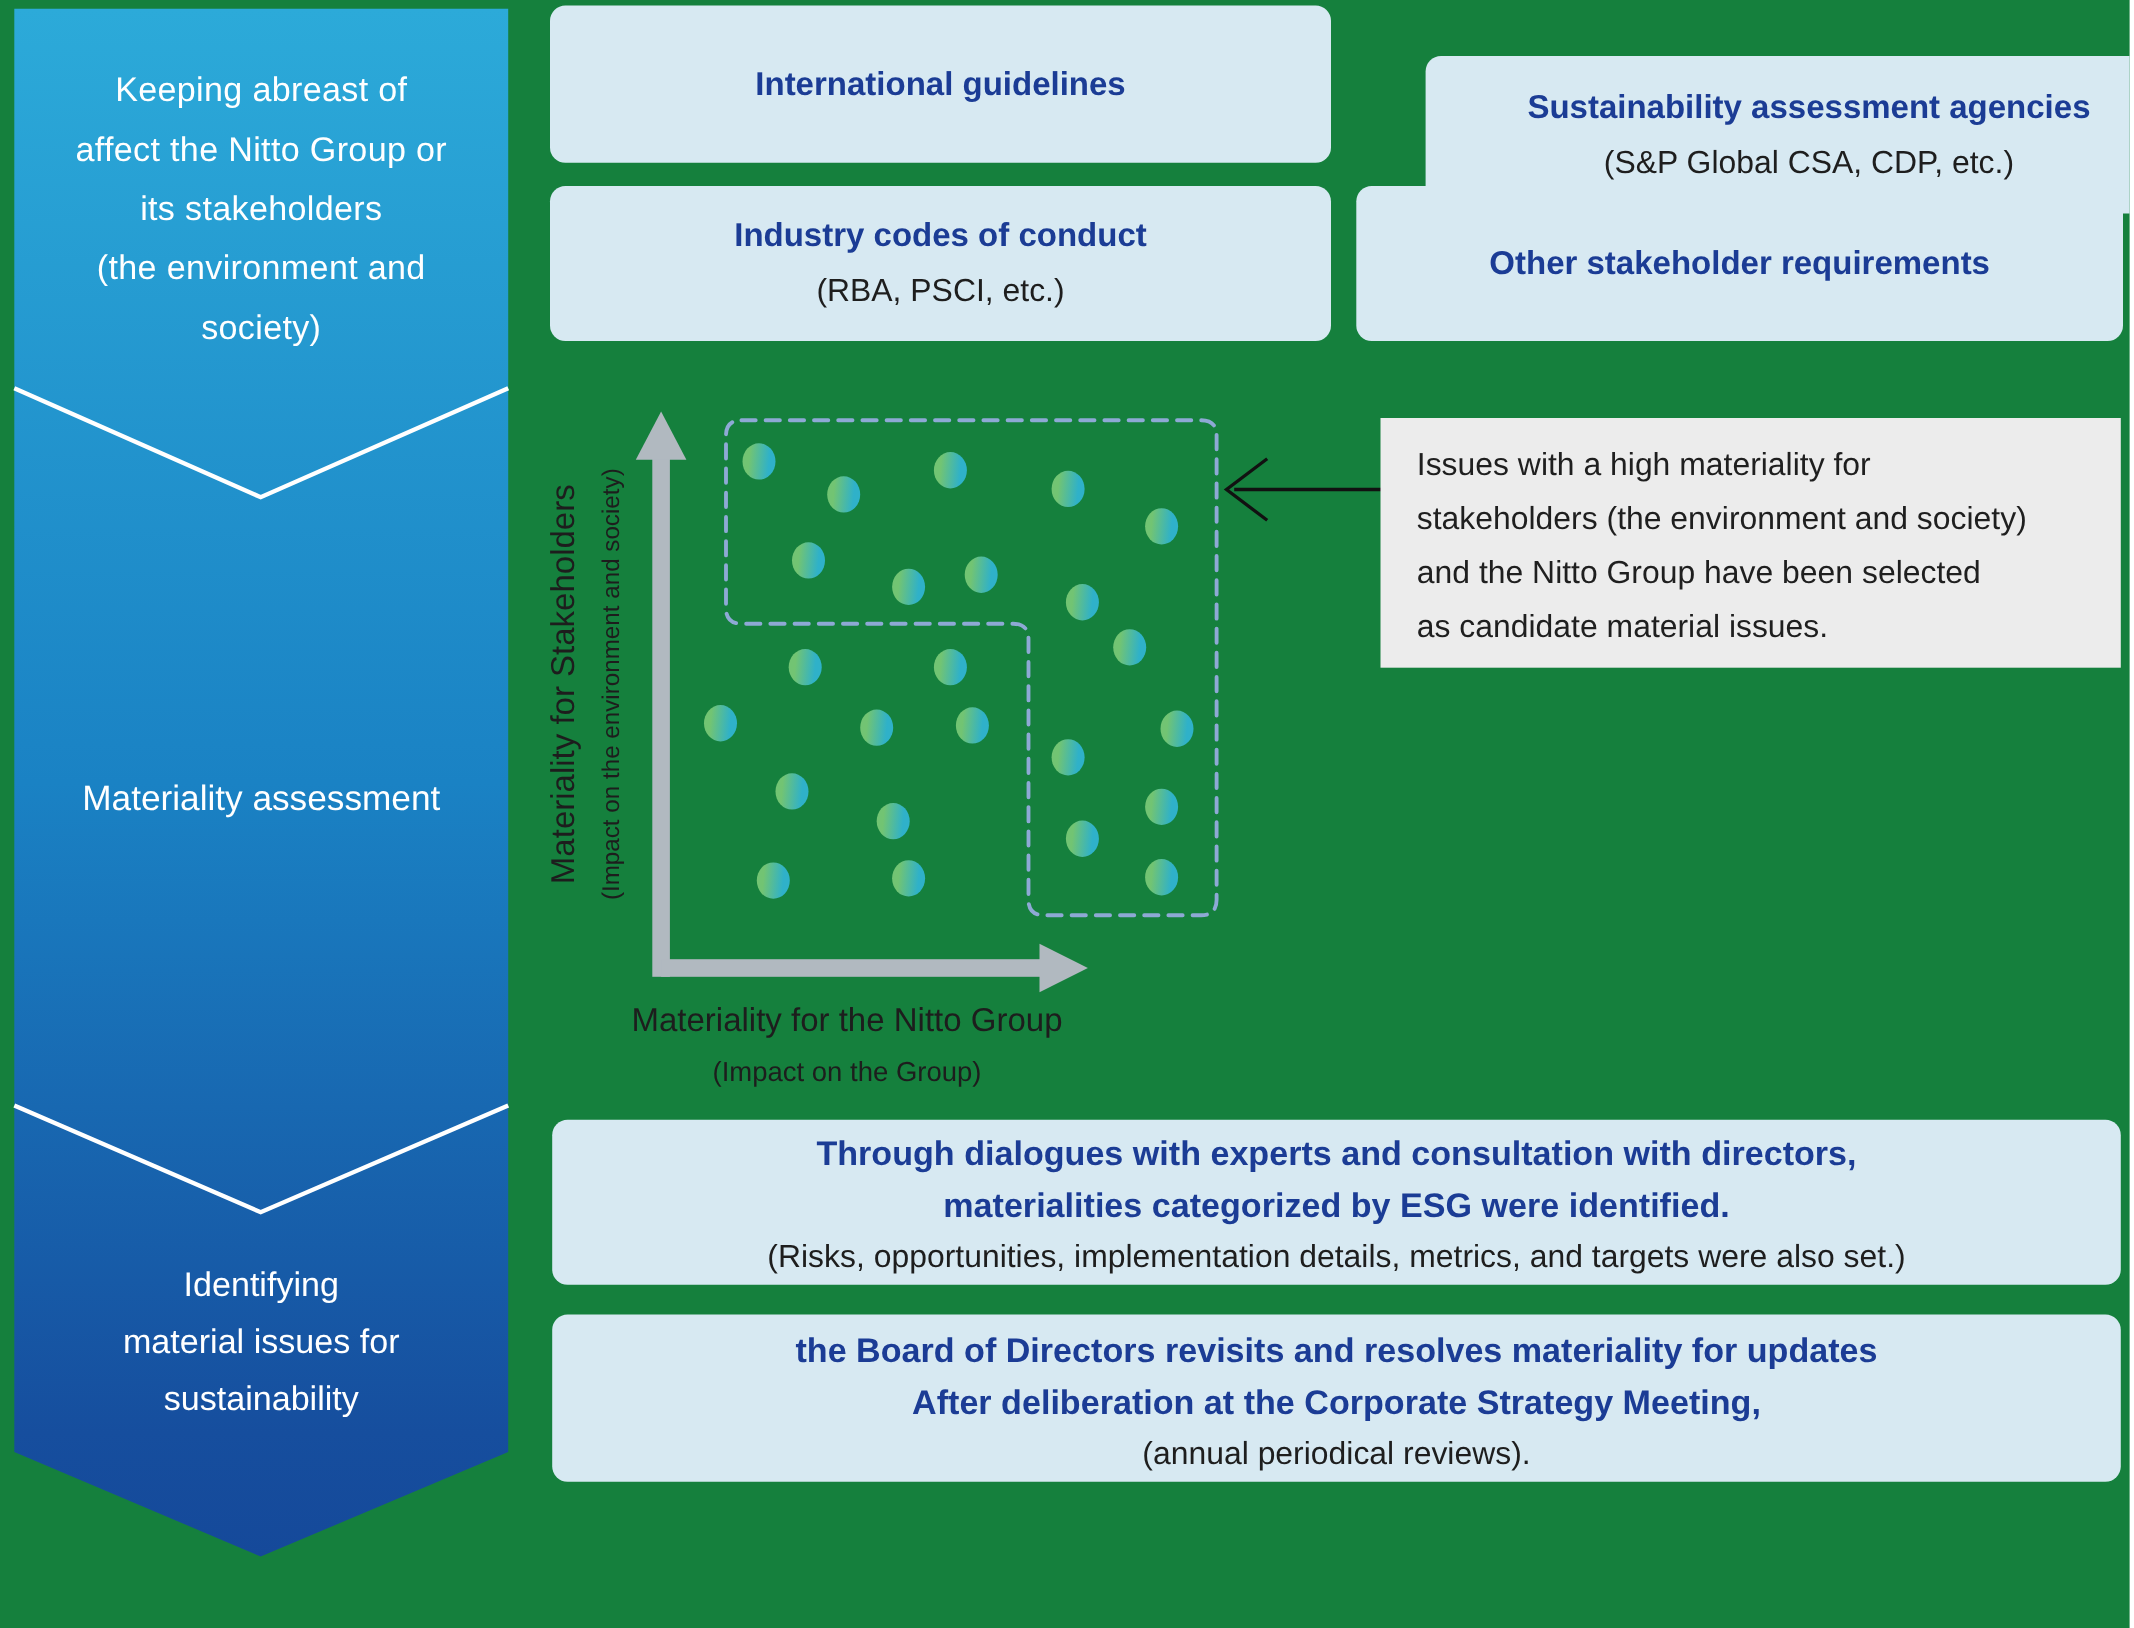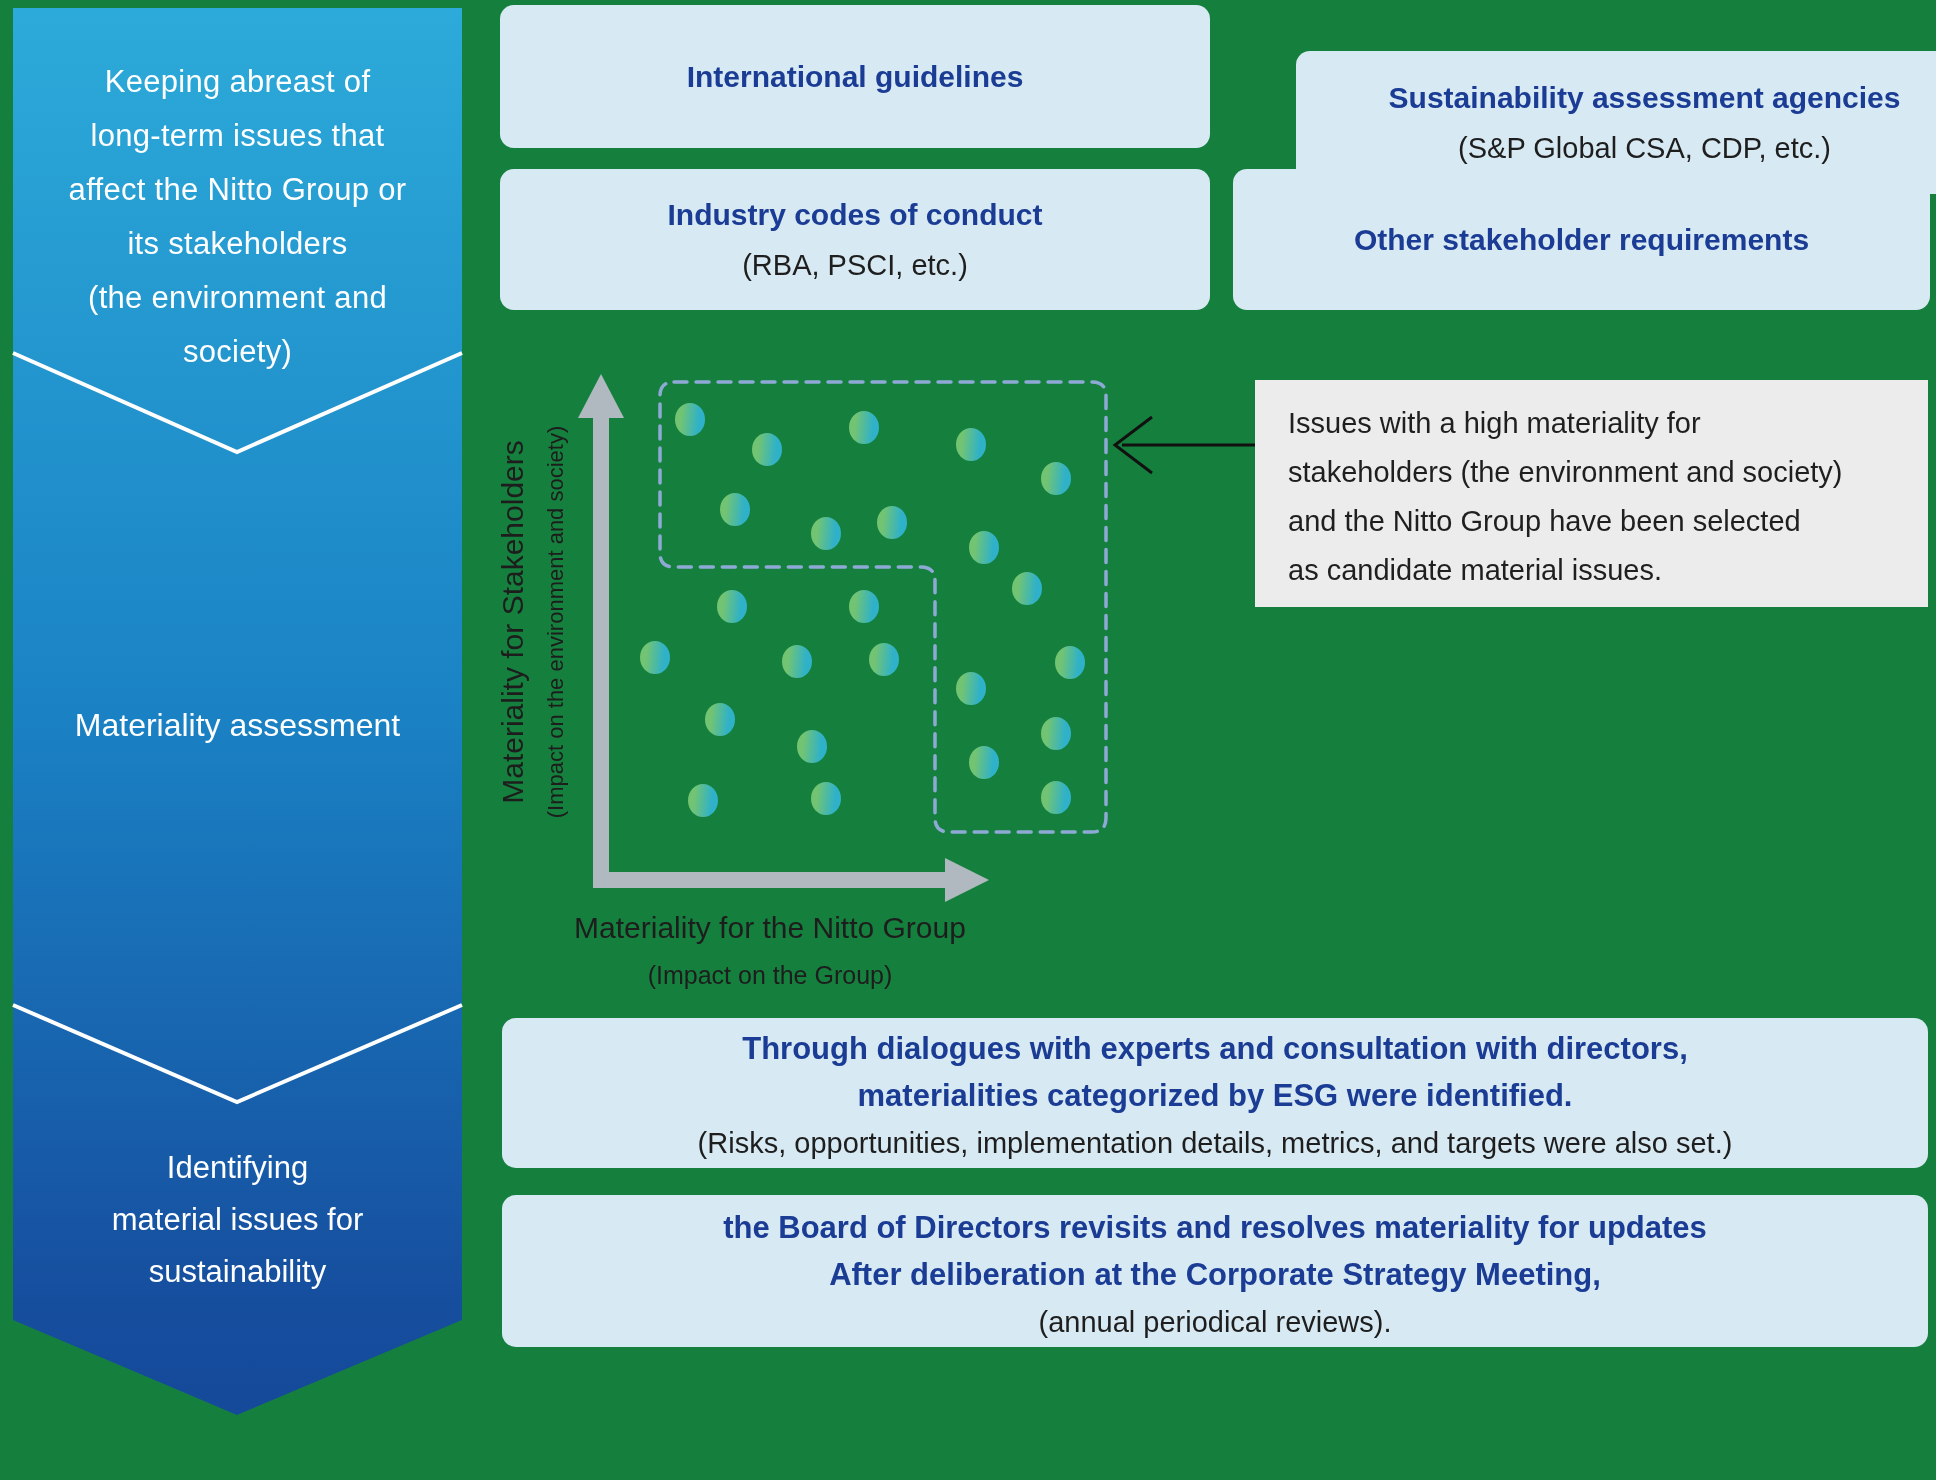--- a/index.html
+++ b/index.html
@@ -80,21 +80,20 @@
     <polygon points="989,880 945,858 945,902" fill="#b1b9c0"></polygon>
 
     <path d="M 674 382 H 1092 Q 1106 382 1106 396 V 818 Q 1106 832 1092 832 H 949 Q 935 832 935 818 V 581 Q 935 567 921 567 H 674 Q 660 567 660 553 V 396 Q 660 382 674 382 Z" fill="none" stroke="#8ea9d5" stroke-width="3.5" stroke-dasharray="13 9" stroke-linecap="round"></path>
 
     <line x1="1258" y1="445" x2="1122" y2="445" stroke="#111111" stroke-width="3"></line>
     <polyline points="1152,417 1115,445 1152,473" fill="none" stroke="#111111" stroke-width="3"></polyline>
   </svg>
 
   <div class="abs col-text step1">
     <div>Keeping abreast of</div>
-    <div>long-term issues that</div>
     <div>affect the Nitto Group or</div>
     <div>its stakeholders</div>
     <div>(the environment and</div>
     <div>society)</div>
   </div>
   <div class="abs col-text step2">Materiality assessment</div>
   <div class="abs col-text step3">
     <div>Identifying</div>
     <div>material issues for</div>
     <div>sustainability</div>

